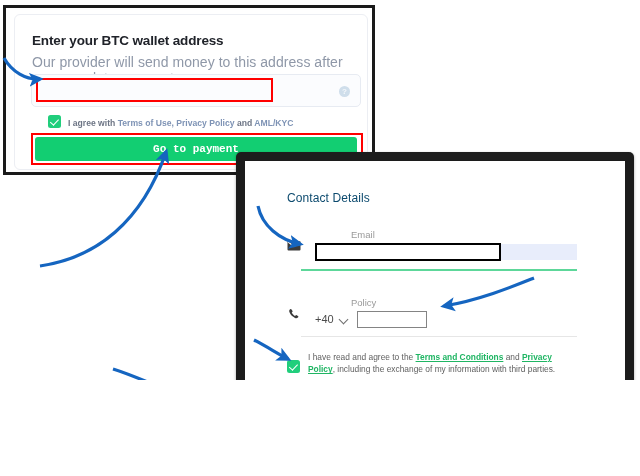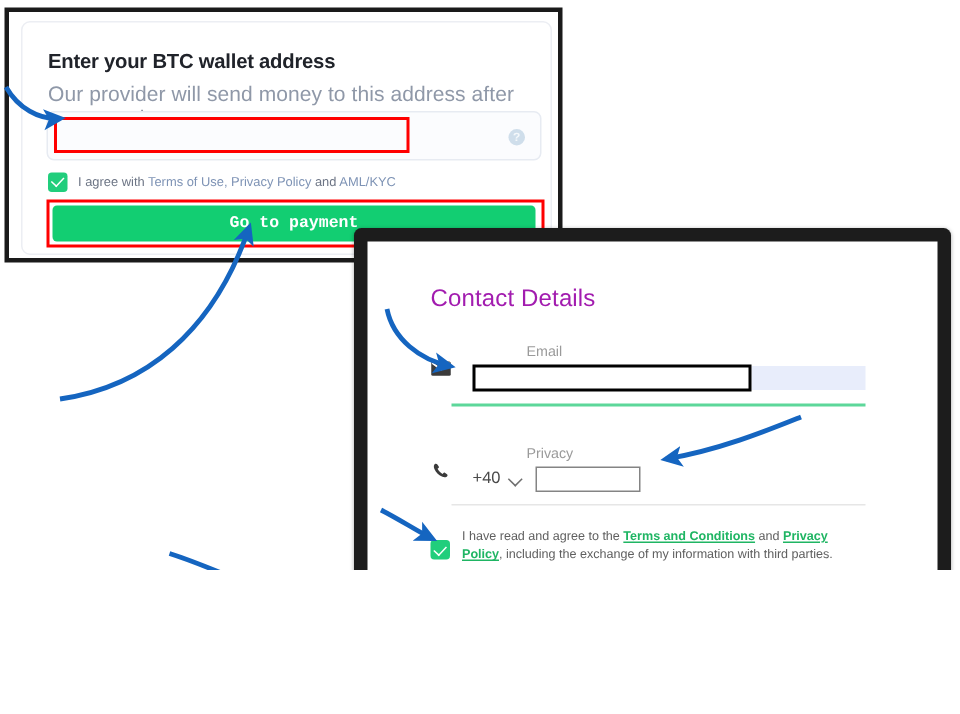--- a/index.html
+++ b/index.html
@@ -97,26 +97,27 @@
     left: 21px;
     top: 63px;
     width: 237px;
     height: 24px;
     border: 2px solid #ff0000;
     box-sizing: border-box;
     z-index: 20;
   }
   .wallet-agree {
     position: absolute;
-    left: 17px;
+    left: 33px;
     top: 99px;
     height: 14px;
     display: flex;
-    align-items: center;
+    align-items: flex-end;
     gap: 7px;
+    font-weight: bold;
   }
   .cb-green {
     width: 13px;
     height: 13px;
     background: #21ce7c;
     border-radius: 2.5px;
     position: relative;
     flex: 0 0 auto;
   }
   .cb-green::after {
@@ -184,22 +185,22 @@
     top: 9px;
     right: 9px;
     bottom: 9px;
     background: #ffffff;
     box-sizing: border-box;
   }
   .contact-title {
     position: absolute;
     left: 42px;
     top: 30px;
-    font-size: 16px;
-    color: #a21caf;
+    font-size: 12px;
+    color: #0c4a6e;
     letter-spacing: 0.1px;
   }
 
   
   .email-row { position: absolute; left: 42px; top: 68px; width: 300px; }
   .field-icon {
     position: absolute;
     left: 0px;
     top: 10px;
     width: 14px;
@@ -378,21 +379,21 @@
         <span class="email-box"></span>
         <span class="email-underline"></span>
       </div>
 
       <div class="mobile-row">
         <span class="field-icon">
           <svg width="14" height="14" viewBox="0 0 14 14">
             <path d="M3.2 2.2 C2.2 2.8 1.9 4.1 2.6 5.6 C3.6 7.9 5.6 9.9 8 10.9 C9.5 11.5 10.8 11.1 11.3 10.1 C11.5 9.7 11.4 9.4 11 9.1 L9.6 8.2 C9.2 7.95 8.9 8.05 8.6 8.4 L8.1 9 C6.9 8.4 5.3 6.8 4.7 5.5 L5.3 5 C5.65 4.7 5.75 4.4 5.5 4 L4.6 2.6 C4.3 2.2 3.6 2 3.2 2.2 Z" fill="#3b3b3b"></path>
           </svg>
         </span>
-        <span class="field-label">Privacy</span>
+        <span class="field-label">Policy</span>
         <span class="cc-text">+40</span>
         <span class="cc-caret"></span>
         <span class="mobile-box"></span>
         <span class="mobile-underline"></span>
       </div>
 
       <div class="terms-row">
         <span class="cb-green terms-cb"></span>
         <span class="terms-text"><span>I have read and agree to the </span><span class="lk">Terms and Conditions</span><span> and </span><span class="lk">Privacy Policy</span><span>, including the exchange of my information with third parties.</span></span>
       </div>

